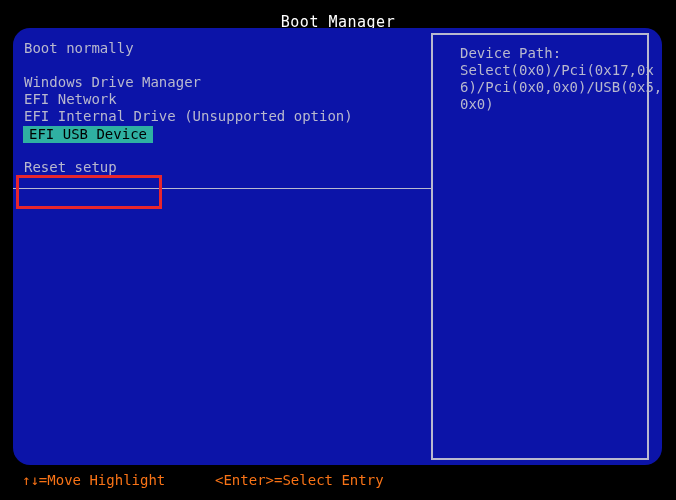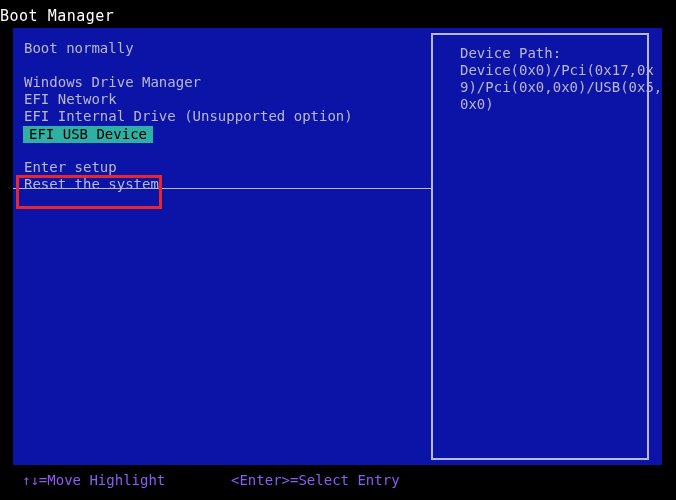--- a/index.html
+++ b/index.html
@@ -19,43 +19,45 @@
     position: relative;
     width: 676px;
     height: 500px;
     background: #000000;
   }
 
   
   .titlebar {
     position: absolute;
     left: 0;
-    top: 2px;
+    top: 8px;
     width: 676px;
     height: 28px;
     background: #000000;
     display: flex;
     align-items: center;
+    justify-content: center;
   }
   .titlebar .title-text {
     color: #ffffff;
     font-size: 15px;
     line-height: 15px;
     letter-spacing: 0.5px;
     white-space: pre;
   }
 
   
   .bios-body {
     position: absolute;
     left: 13px;
     top: 28px;
     width: 649px;
     height: 437px;
     background: #0c14a8;
+    border-radius: 17px;
   }
 
   
   .menu-pane {
     position: absolute;
     left: 0px;
     top: 0px;
     width: 418px;
     height: 437px;
   }
@@ -142,25 +144,25 @@
     top: 465px;
     width: 676px;
     height: 35px;
     background: #000000;
   }
   .status-item {
     position: absolute;
     top: 7px;
     font-size: 14px;
     line-height: 17px;
-    color: #8b5cf6;
+    color: #f97316;
     white-space: pre;
   }
   .status-item.first { left: 22px; }
-  .status-item.second { left: 231px; text-align: right; }
+  .status-item.second { left: 215px; text-align: right; }
 </style>
 </head>
 <body>
 
 <div id="screen">
 
   <div class="titlebar">
     <span class="title-text">Boot Manager</span>
   </div>
 
@@ -179,31 +181,30 @@
         <div class="menu-item">Windows Drive Manager</div>
         <div class="menu-item">EFI Network</div>
         <div class="menu-item">EFI Internal Drive (Unsupported option)</div>
 
         <div class="sel-row">
           <span class="menu-item selected">EFI USB Device</span>
         </div>
 
         <div class="menu-group-gap"></div>
 
-        <div class="menu-item">Enter setup</div>
-        <div class="menu-item">Reset the system</div>
+        <div class="menu-item">Reset setup</div>
 
       </div>
     </div>
 
     <div class="info-pane">
       <div class="info-content">
         <div class="info-line">Device Path:</div>
-        <div class="info-line">Device(0x0)/Pci(0x17,0x</div>
-        <div class="info-line">9)/Pci(0x0,0x0)/USB(0x5,</div>
+        <div class="info-line">Select(0x0)/Pci(0x17,0x</div>
+        <div class="info-line">6)/Pci(0x0,0x0)/USB(0x5,</div>
         <div class="info-line">0x0)</div>
       </div>
     </div>
 
   </div>
 
   <div class="annotation-box"></div>
 
   <div class="statusbar">
     <span class="status-item first">↑↓=Move Highlight</span>

